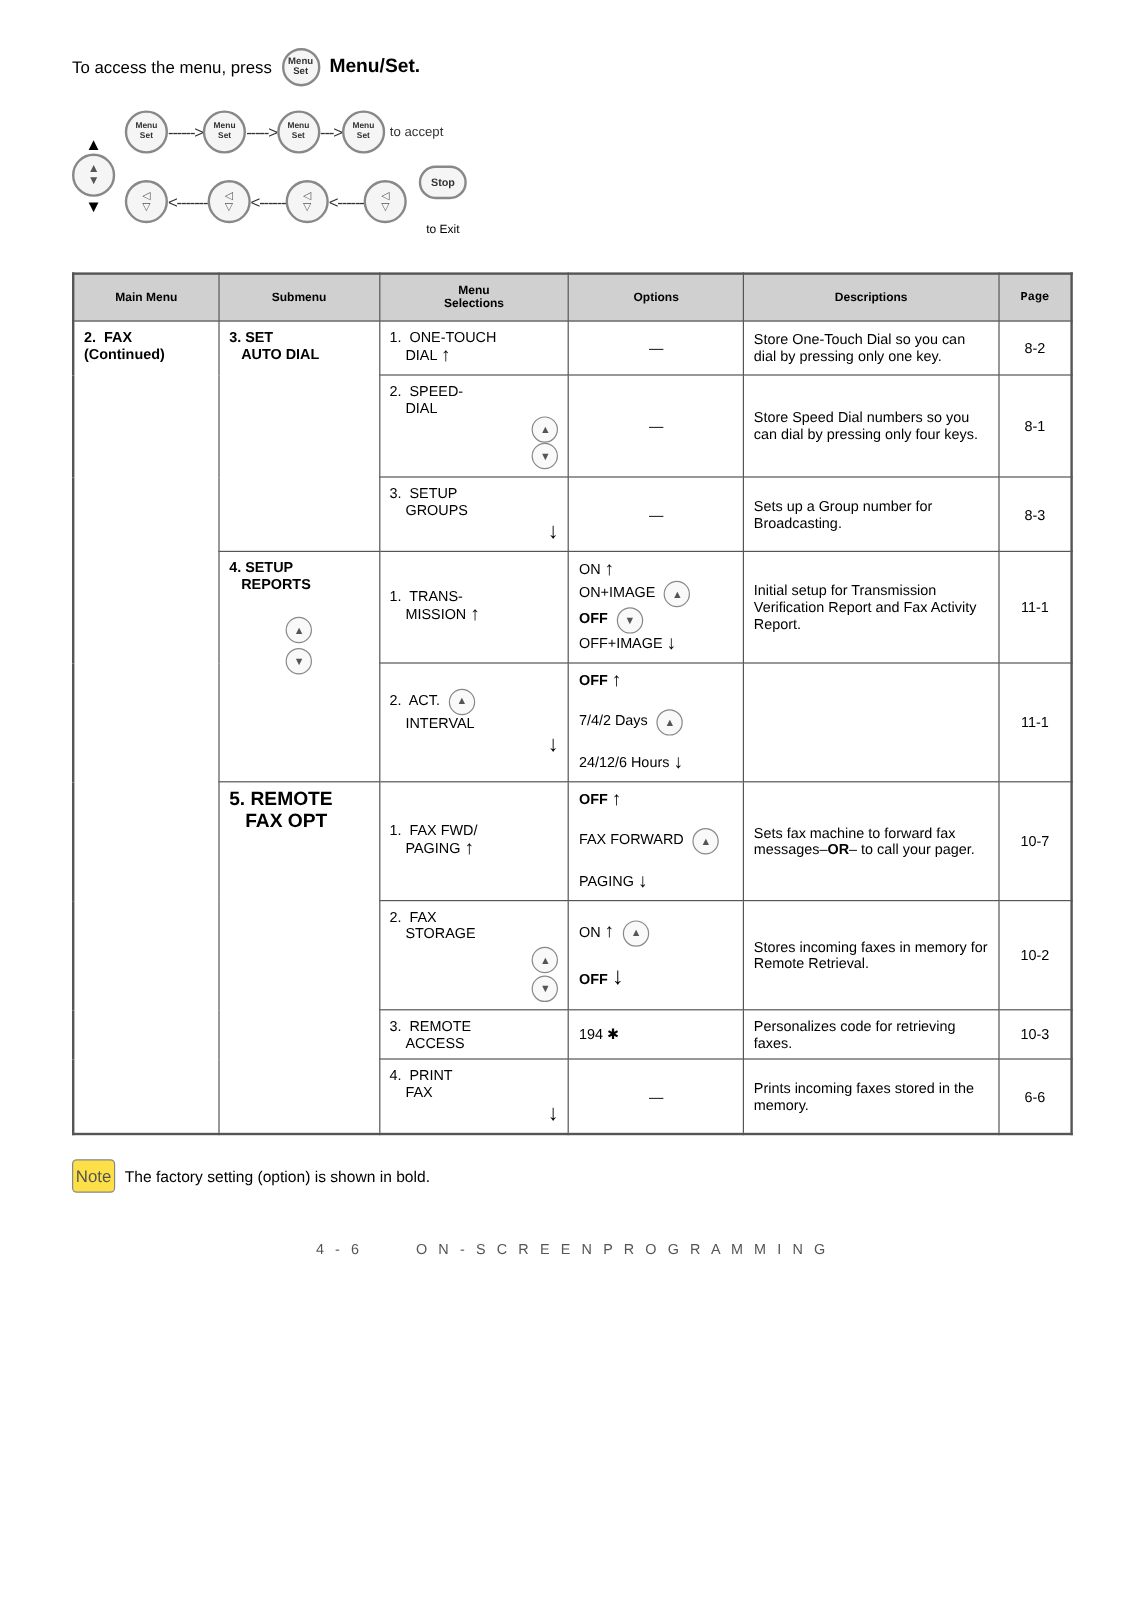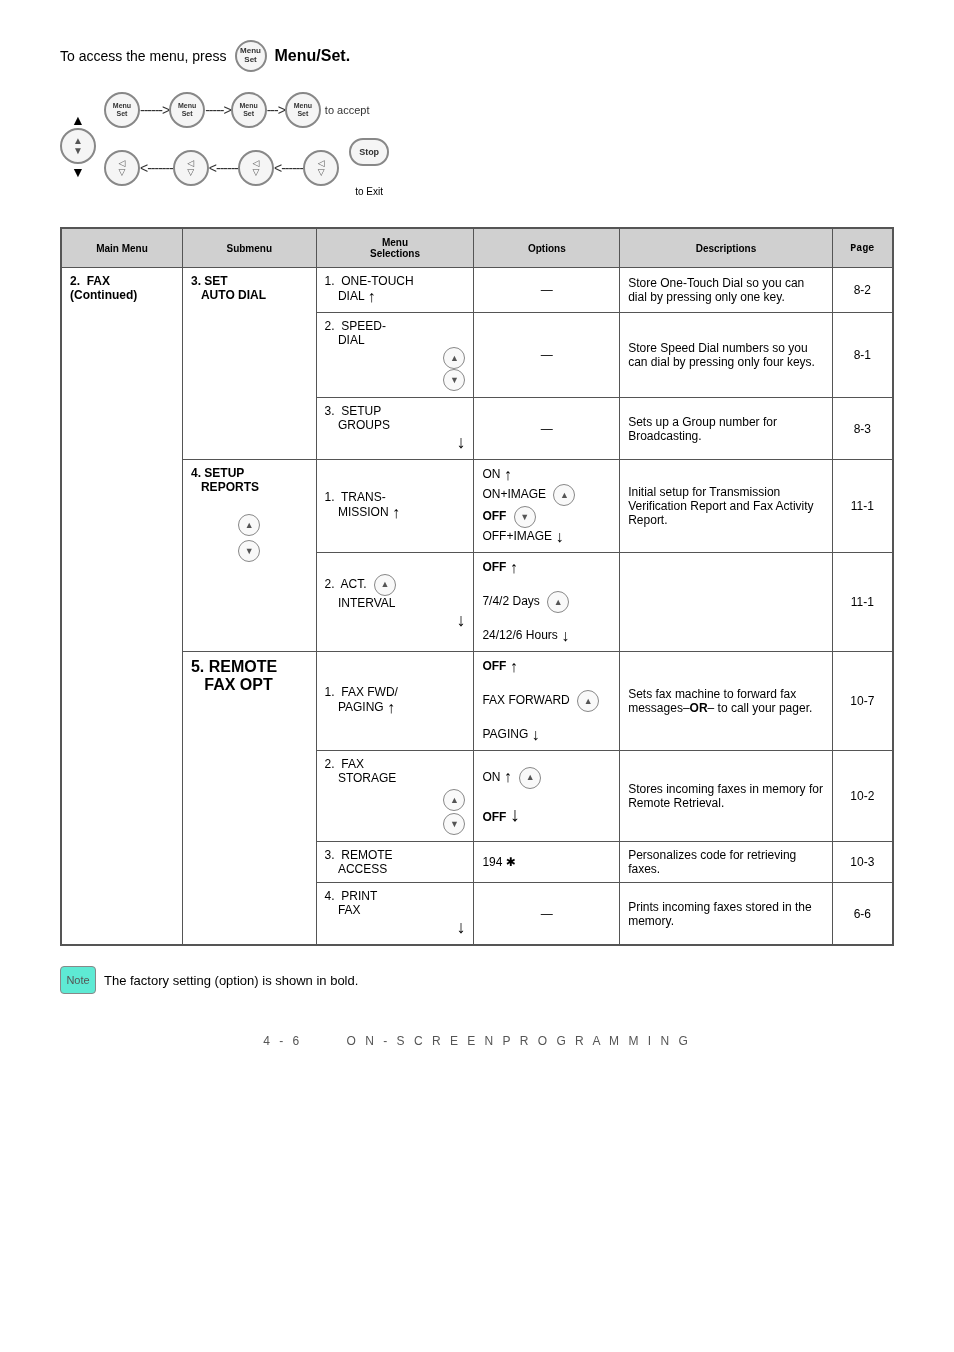--- a/index.html
+++ b/index.html
@@ -149,23 +149,23 @@
     }
 
     .note-icon {
       width: 36px;
       height: 28px;
       border: 1.5px solid #888;
       border-radius: 4px;
       display: flex;
       align-items: center;
       justify-content: center;
-      font-size: 11px;
+      font-size: 14px;
       color: #555;
-      background: #5eead4;
+      background: #fde047;
       flex-shrink: 0;
     }
 
     .footer-text {
       text-align: center;
       font-size: 12px;
       letter-spacing: 3px;
       color: #555;
       margin-top: 40px;
     }

